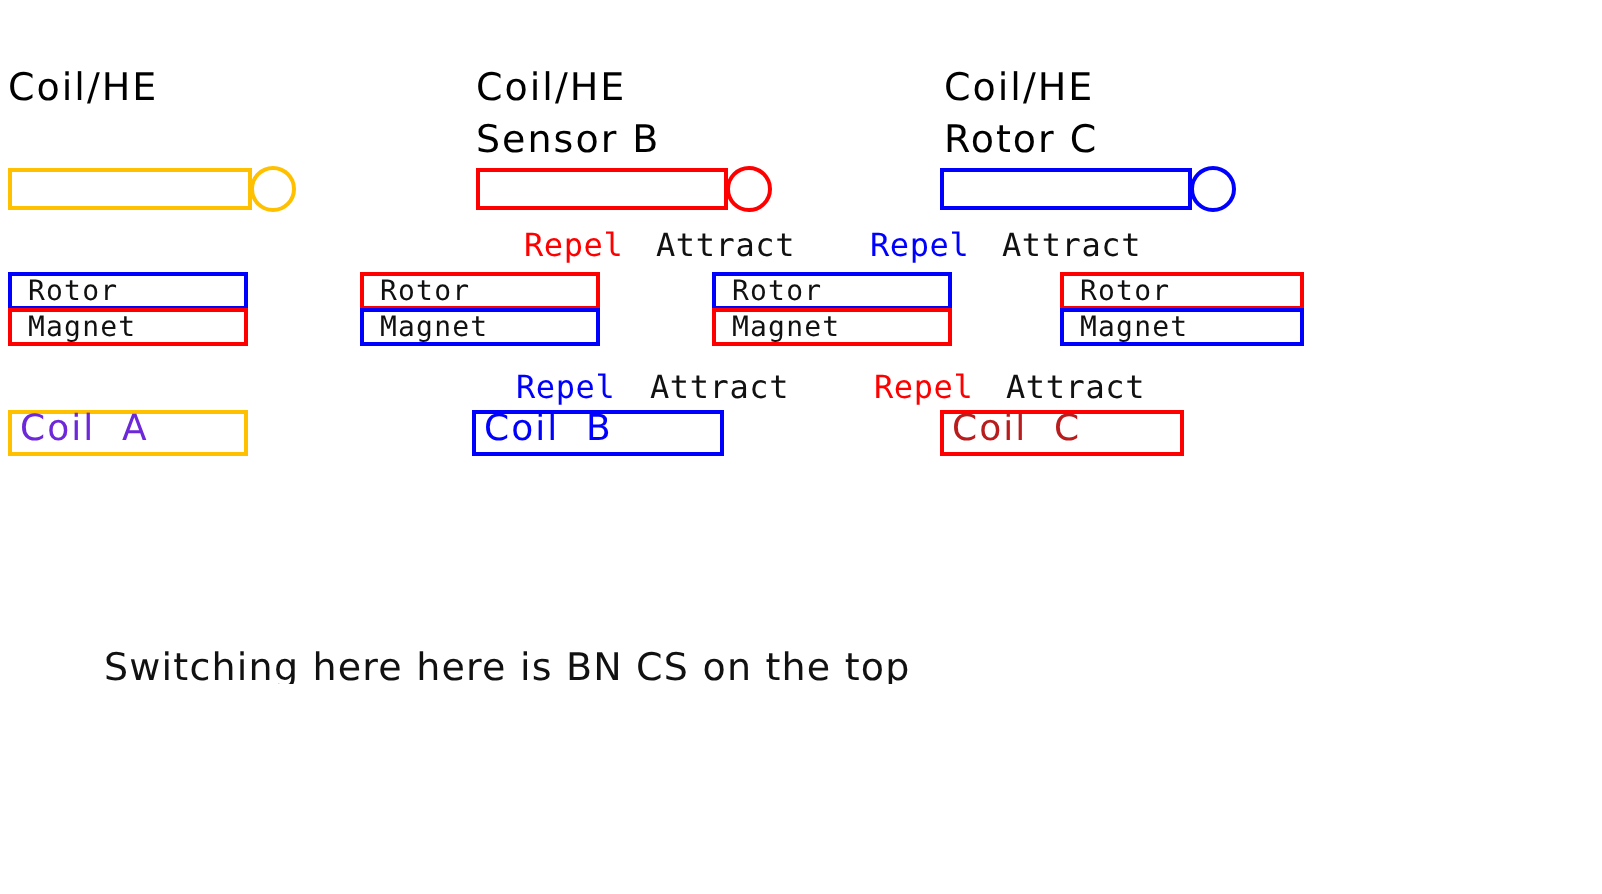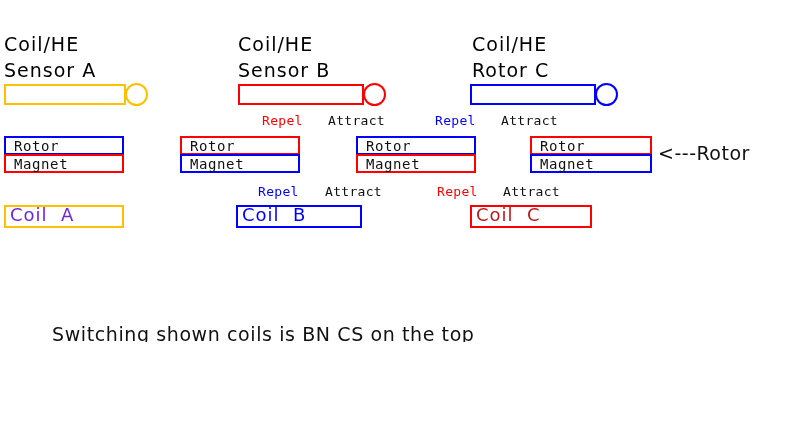--- a/index.html
+++ b/index.html
@@ -72,21 +72,21 @@
     font-size: 14px;
     color: #111111;
     letter-spacing: 0.6px;
     white-space: pre;
   }
 
   
   .polarity-label {
     position: absolute;
     font-family: "DejaVu Sans Mono", monospace;
-    font-size: 13px;
+    font-size: 16px;
     letter-spacing: 0.3px;
     white-space: pre;
   }
 
   
   .coil-box {
     position: absolute;
     box-sizing: border-box;
     border-style: solid;
     border-width: 2px;
@@ -123,21 +123,20 @@
     white-space: pre;
   }
   .caption-line { display: block; }
 </style>
 </head>
 <body>
 
 <div id="canvas">
 
   <div class="sensor-title" style="left:4px;  top:31px;">Coil/HE</div>
-  <div class="sensor-title" style="left:4px;  top:57px;">Sensor A</div>
   <div class="coil-bar" style="left:4px; top:84px; width:122px; height:21px; border-color:#FFC000;"></div>
   <div class="sensor-circle" style="left:125px; top:83px; width:23px; height:23px; border-color:#FFC000;"></div>
 
   <div class="sensor-title" style="left:238px; top:31px;">Coil/HE</div>
   <div class="sensor-title" style="left:238px; top:57px;">Sensor B</div>
   <div class="coil-bar" style="left:238px; top:84px; width:126px; height:21px; border-color:#FF0000;"></div>
   <div class="sensor-circle" style="left:363px; top:83px; width:23px; height:23px; border-color:#FF0000;"></div>
 
   <div class="sensor-title" style="left:472px; top:31px;">Coil/HE</div>
   <div class="sensor-title" style="left:472px; top:57px;">Rotor C</div>
@@ -178,38 +177,37 @@
 
   <div class="rotor-block" style="left:530px; top:136px; width:122px; height:37px;">
     <div class="rotor-half rotor-half-top" style="height:19px; border-color:#FF0000;">
       <span>Rotor</span>
     </div>
     <div class="rotor-half rotor-half-bottom" style="height:19px; border-color:#0000FF;">
       <span>Magnet</span>
     </div>
   </div>
 
-  <div class="rotor-arrow" style="left:658px; top:142px;">&lt;---Rotor</div>
 
   <div class="polarity-label" style="left:258px; top:184px; color:#0000FF;">Repel</div>
   <div class="polarity-label" style="left:325px; top:184px; color:#111111;">Attract</div>
   <div class="polarity-label" style="left:437px; top:184px; color:#FF0000;">Repel</div>
   <div class="polarity-label" style="left:503px; top:184px; color:#111111;">Attract</div>
 
   <div class="coil-box" style="left:4px;   top:205px; width:120px; height:23px; border-color:#FFC000;">
     <span style="color:#6d28d9;">Coil  A</span>
   </div>
   <div class="coil-box" style="left:236px; top:205px; width:126px; height:23px; border-color:#0000FF;">
     <span style="color:#0000FF;">Coil  B</span>
   </div>
   <div class="coil-box" style="left:470px; top:205px; width:122px; height:23px; border-color:#FF0000;">
     <span style="color:#b91c1c;">Coil  C</span>
   </div>
 
   <div class="caption" style="left:52px; top:269px;">
-    <span class="caption-line">Switching shown coils is BN CS on the top</span>
+    <span class="caption-line">Switching here here is BN CS on the top</span>
     
     
     
     
   </div>
 
 </div>
 
 </body></html>

